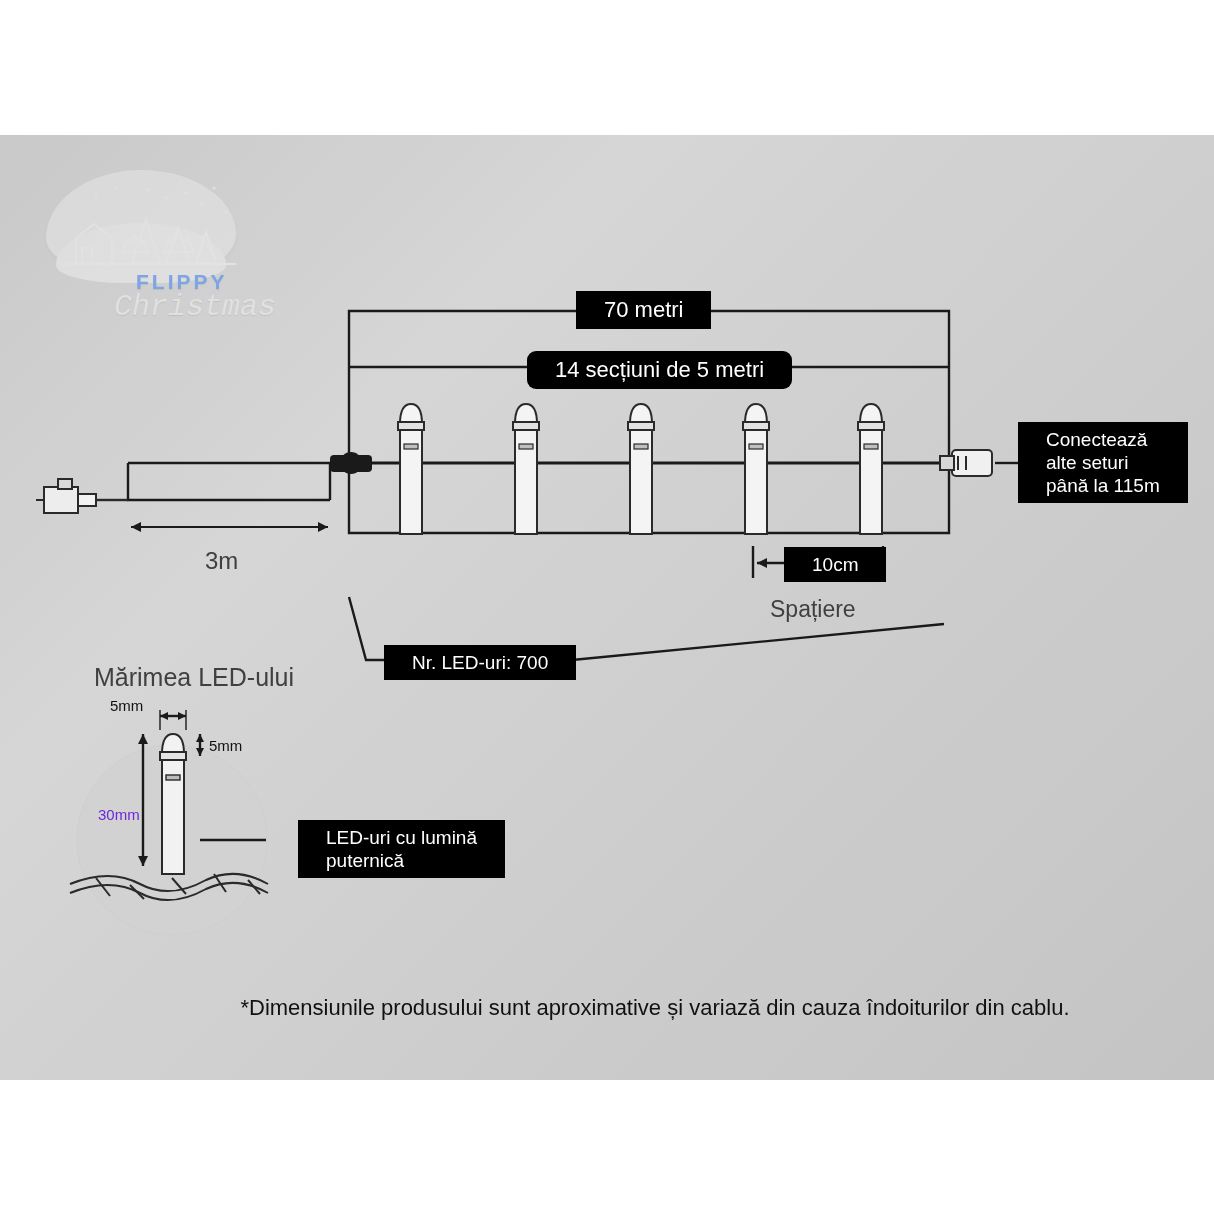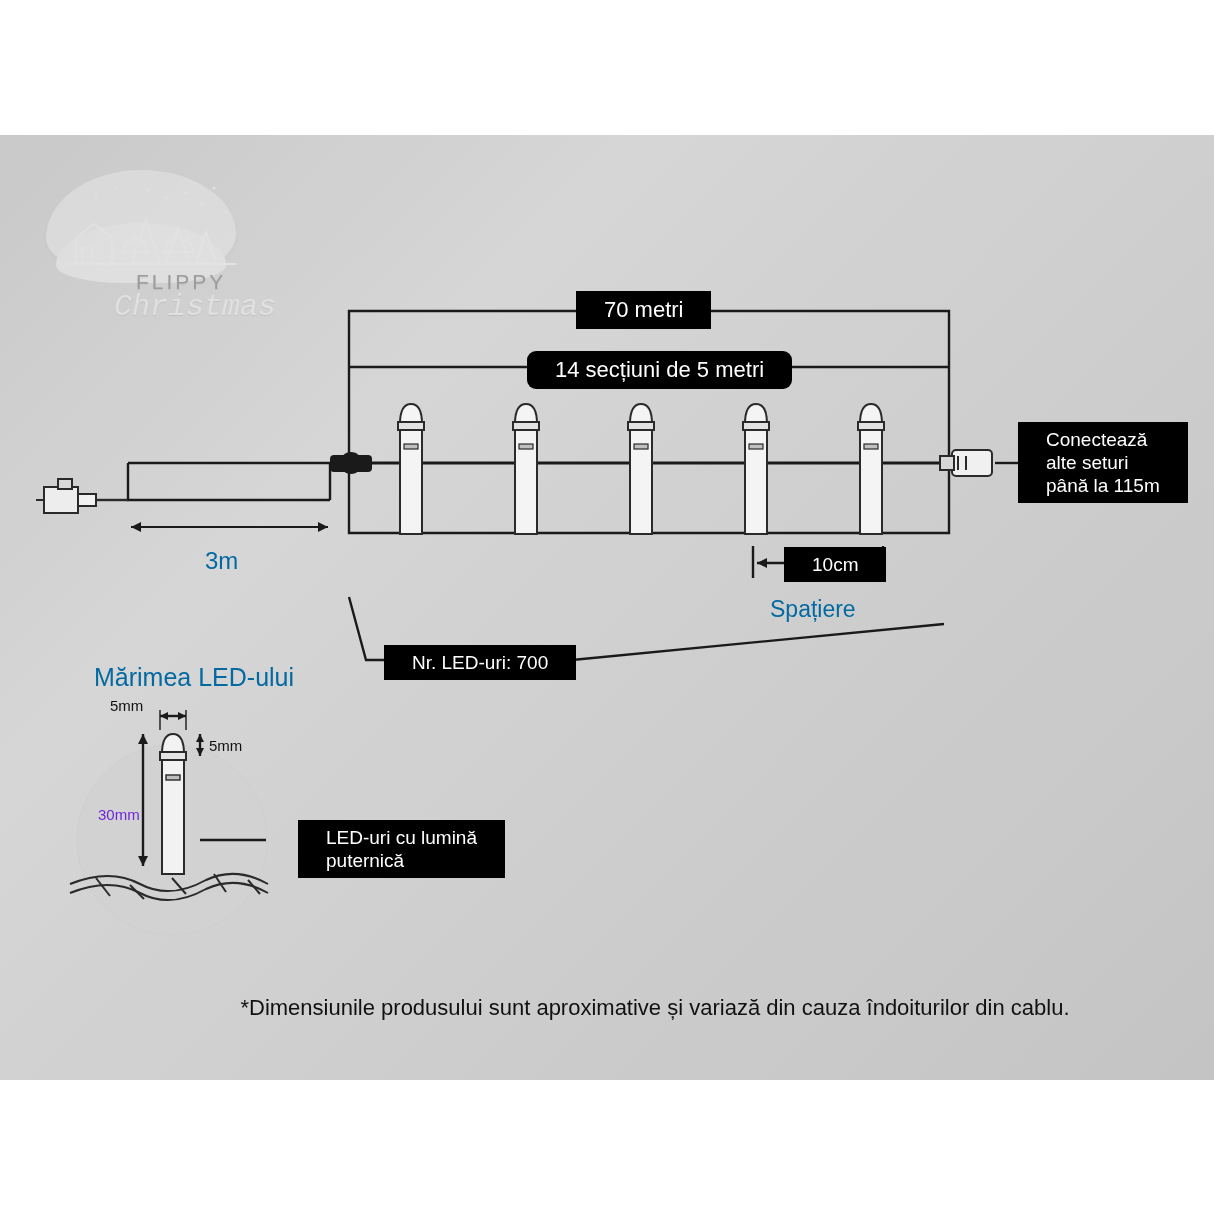--- a/index.html
+++ b/index.html
@@ -34,21 +34,21 @@
     border-radius:50% 50% 46% 54% / 62% 58% 42% 38%;
     box-shadow:0 2px 5px rgba(0,0,0,.06);
   }
   .wm .blob2 {
     position:absolute; left:20px; top:55px; width:170px; height:60px;
     background:#ededed;
     border-radius:50% 50% 40% 40% / 70% 70% 30% 30%;
   }
   .wm .txt1 {
     position:absolute; left:100px; top:102px;
-    font-size:21px; color:#737373; letter-spacing:3px; font-weight:normal;
+    font-size:21px; color:#3b82f6; letter-spacing:3px; font-weight:bold;
     text-shadow:0 1px 1px rgba(120,120,120,.35);
   }
   .wm .txt2 {
     position:absolute; left:78px; top:122px;
     font-size:30px; color:#eeeeee; font-family:Liberation Mono, monospace;
     font-style:italic;
     text-shadow:0 1px 1px rgba(120,120,120,.35);
   }
   .wm svg { position:absolute; left:0; top:0; }
 
@@ -56,21 +56,21 @@
   .chip {
     position:absolute;
     background:#000; color:#fff;
     font-size:19px; line-height:23px;
     padding:6px 28px;
     white-space:pre-line;
   }
   .chip.big { font-size:22px; line-height:26px; }
 
   .plain {
-    position:absolute; color:#0369a1;
+    position:absolute; color:#404040;
   }
 
   svg.vec { position:absolute; left:0; top:0; width:1214px; height:1214px; }
 
   .footnote {
     position:absolute; left:0; top:995px; width:1214px;
     text-align:center; font-size:22px; color:#111;margin-left:48px;
   }
 </style>
 </head>

